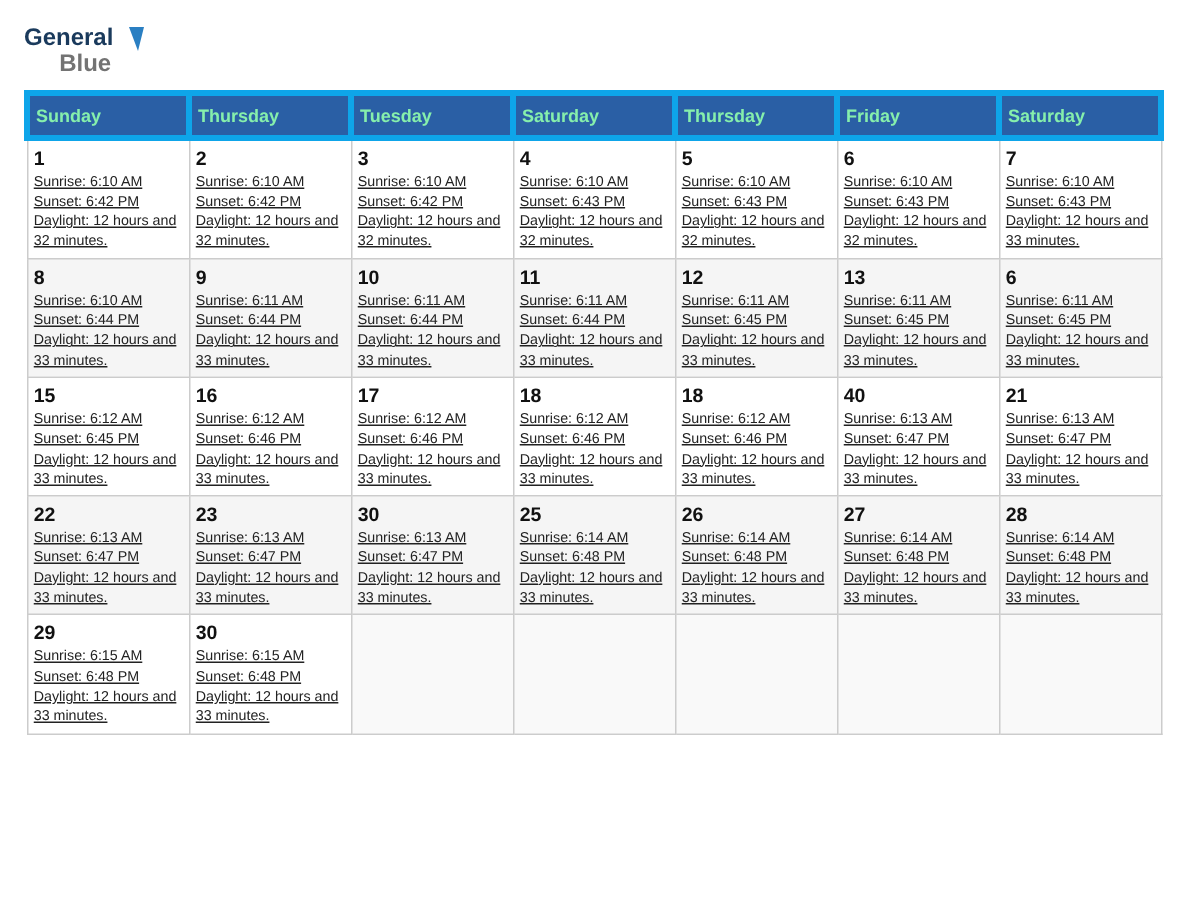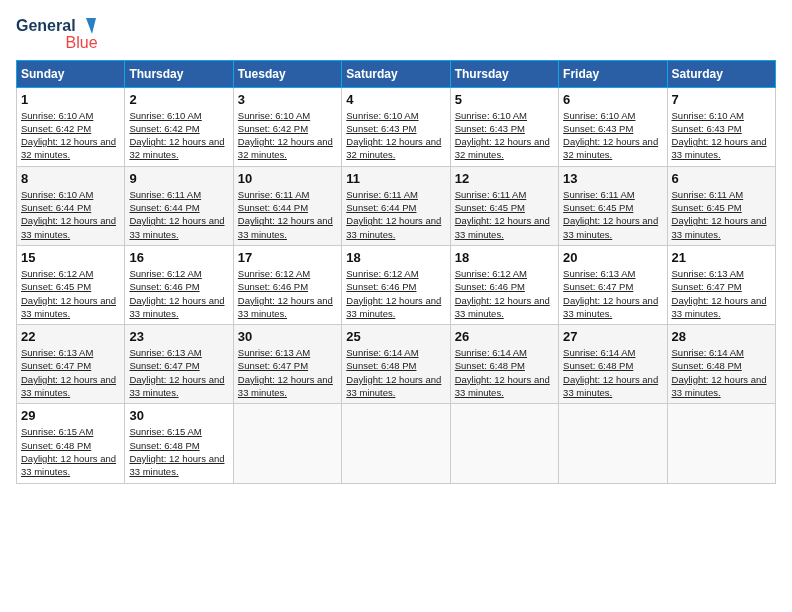--- a/index.html
+++ b/index.html
@@ -33,26 +33,26 @@
       font-size: 14px;
       color: #444;
     }
     table {
       width: 100%;
       border-collapse: collapse;
       font-size: 10.5px;
     }
     thead tr th {
       background: #2a5fa5;
-      color: #ffffff;
+      color: #86efac;
       padding: 6px 4px;
       text-align: left;
       font-size: 12px;
       font-weight: bold;
-      border: 1px solid #0ea5e9;
+      border: 4px solid #0ea5e9;
     }
     tbody tr td {
       border: 1px solid #ccc;
       vertical-align: top;
       padding: 4px;
       width: 14.28%;
       min-height: 80px;
       background: #fff;
     }
     tbody tr:nth-child(even) td {
@@ -73,28 +73,28 @@
     }
     .empty-cell {
       background: #f9f9f9;
     }
   </style>
 </head>
 <body>
 
 <div class="header-area">
   <div class="logo">
-  <div style="display:flex;flex-direction:column;align-items:flex-end;line-height:1.1;">
+  <div style="display:flex;flex-direction:column;align-items:center;line-height:1.1;">
     <div style="display:flex;align-items:center;gap:2px;">
       <span style="font-size:16px;font-weight:bold;color:#1a3a5c;">General</span>
       <svg width="20" height="20" viewBox="0 0 20 20">
         <polygon points="8,2 18,2 14,18" fill="#2a7fc2"></polygon>
       </svg>
     </div>
-    <span style="font-size:16px;font-weight:normal;color:#ef4444;margin-top:-2px;">Blue</span>
+    <span style="font-size:16px;font-weight:bold;color:#737373;margin-top:-2px;">Blue</span>
   </div>
 </div>
   <div class="title-area">
     <div class="month-year"></div>
     <div class="location"></div>
   </div>
 </div>
 
 <table>
   <thead>
@@ -260,21 +260,21 @@
       </td>
         <td>
         <span class="day-num">18</span>
         <div class="day-info">
           Sunrise: 6:12 AM<br>
           Sunset: 6:46 PM<br>
           Daylight: 12 hours and 33 minutes.
         </div>
       </td>
         <td>
-        <span class="day-num">20</span>
+        <span class="day-num">40</span>
         <div class="day-info">
           Sunrise: 6:13 AM<br>
           Sunset: 6:47 PM<br>
           Daylight: 12 hours and 33 minutes.
         </div>
       </td>
         <td>
         <span class="day-num">21</span>
         <div class="day-info">
           Sunrise: 6:13 AM<br>

